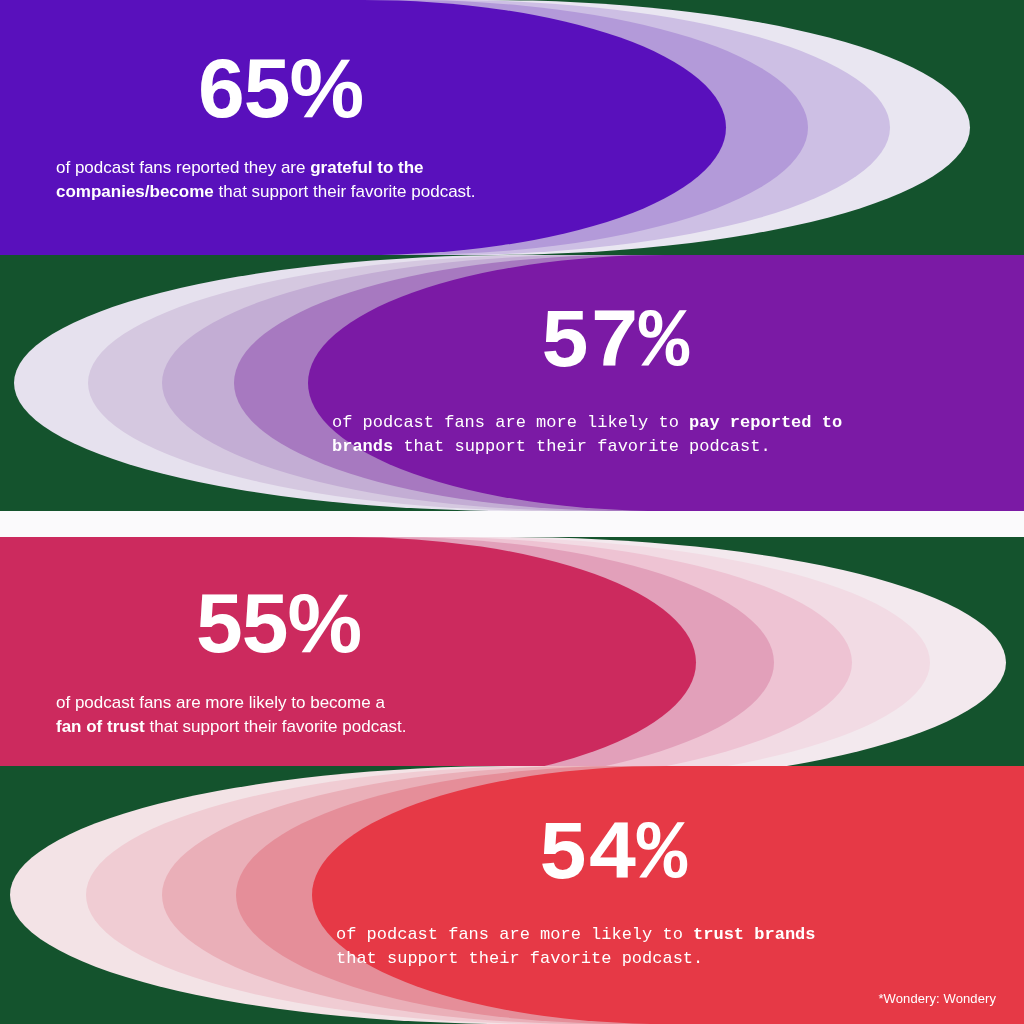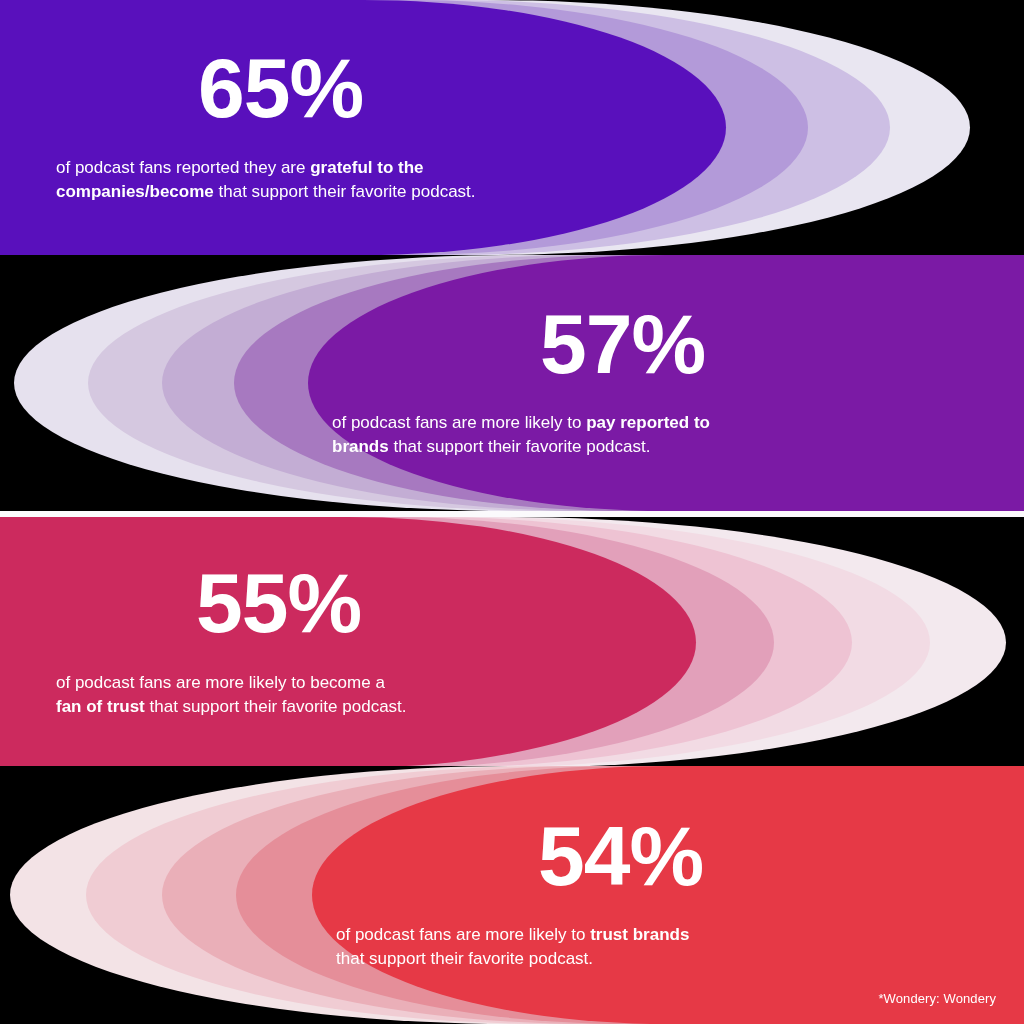--- a/index.html
+++ b/index.html
@@ -20,25 +20,25 @@
     overflow: hidden;
     background: #fbfafc;
   }
 
   
   .panel {
     position: absolute;
     left: 0;
     width: 1024px;
     overflow: hidden;
-    background: #000000;
+    background: #14532d;
   }
   .panel-1 { top: 0px;   height: 255px; }
   .panel-2 { top: 255px; height: 256px; }
-  .panel-3 { top: 517px; height: 251px; }
+  .panel-3 { top: 537px; height: 251px; }
   .panel-4 { top: 766px; height: 258px; }
 
   
   .layer {
     position: absolute;
     top: 0;
     height: 100%;
   }
   
   .stack-right .layer {
@@ -58,21 +58,21 @@
     position: absolute;
     top: 0;
     height: 100%;
     z-index: 10;
     display: flex;
     flex-direction: column;
     justify-content: center;
     box-sizing: border-box;
   }
   .content-left  { left: 0;  padding-left: 52px;  padding-right: 20px; }
-  .content-right { right: 0; padding-right: 84px; padding-left: 20px; text-align: left; }
+  .content-right { right: 0; padding-right: 84px; padding-left: 20px; text-align: left; font-family: Liberation Mono, monospace; }
 
   .stat-number {
     color: #ffffff;
     font-weight: 700;
     font-size: 84px;
     line-height: 0.98;
     letter-spacing: -1px;
     margin: 0 0 22px 0;
     white-space: nowrap;
   }

